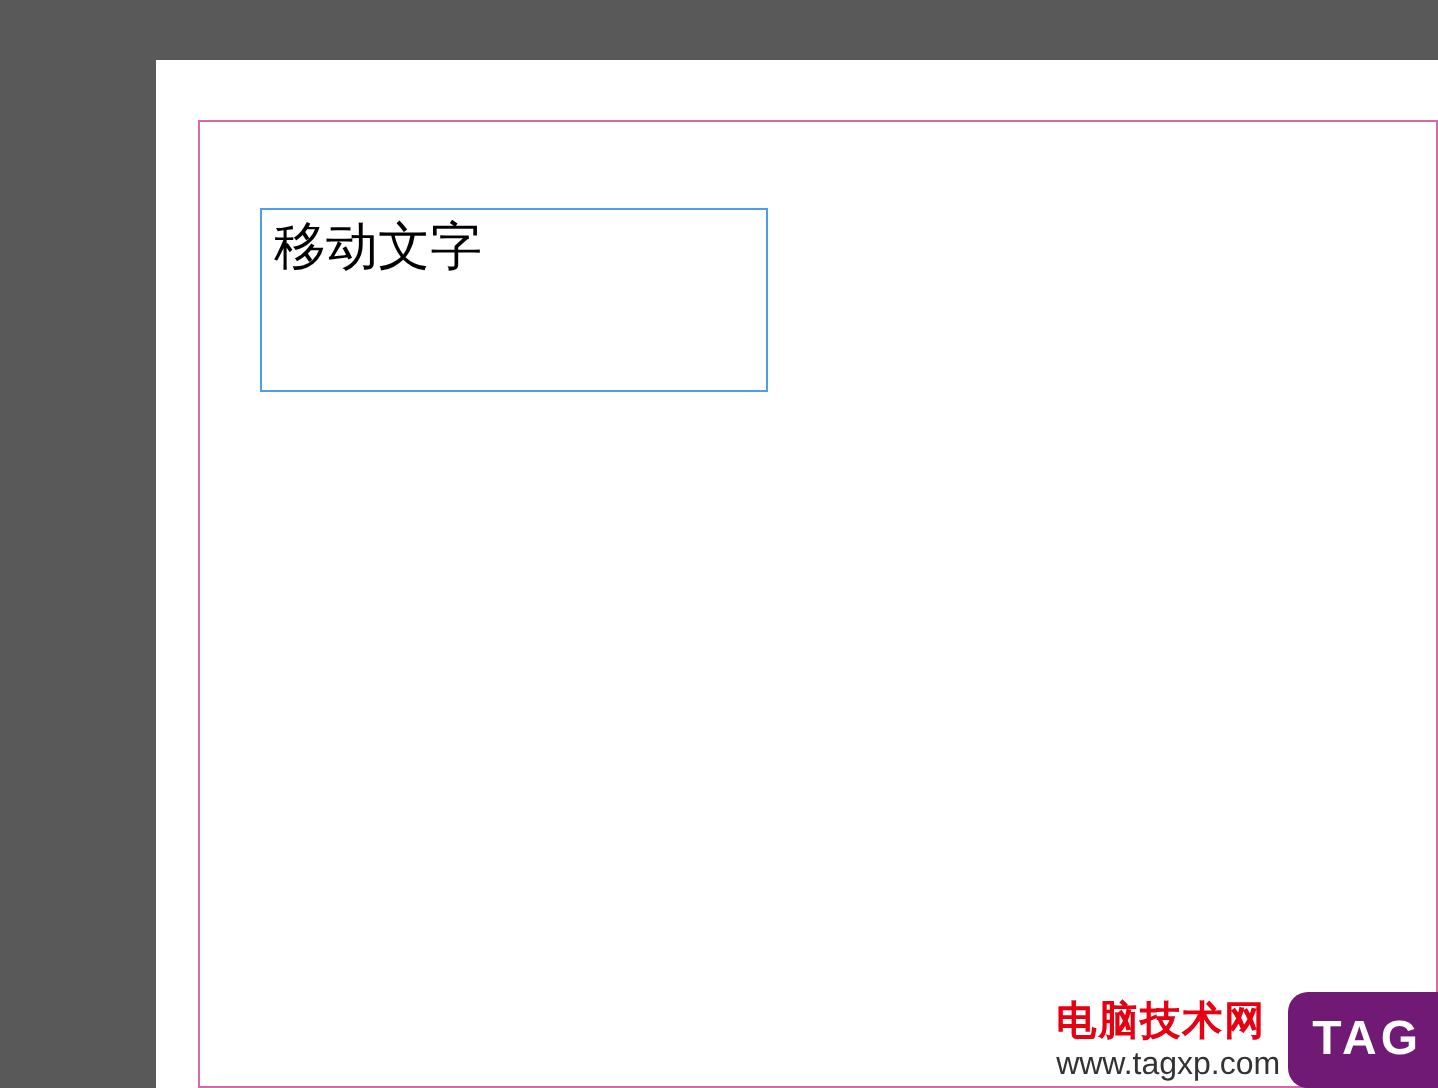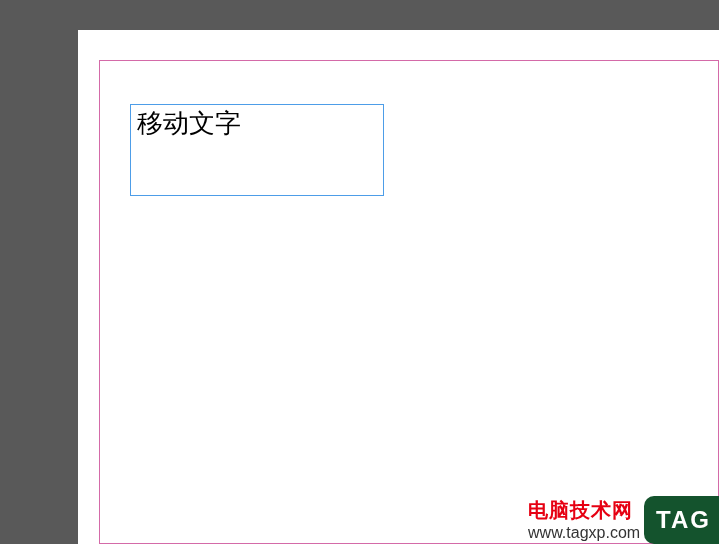--- a/index.html
+++ b/index.html
@@ -66,21 +66,21 @@
       font-weight: bold;
       color: #e60012;
       letter-spacing: 1px;
     }
     .watermark-url {
       font-family: Arial, sans-serif;
       font-size: 16px;
       color: #333333;
     }
     .tag-badge {
-      background: #14532d;
+      background: #701a75;
       color: #ffffff;
       font-family: Arial, sans-serif;
       font-size: 24px;
       font-weight: bold;
       padding: 10px 8px 10px 12px;
       border-radius: 10px 0 0 10px;
       letter-spacing: 2px;
     }
   </style>
 </head>

